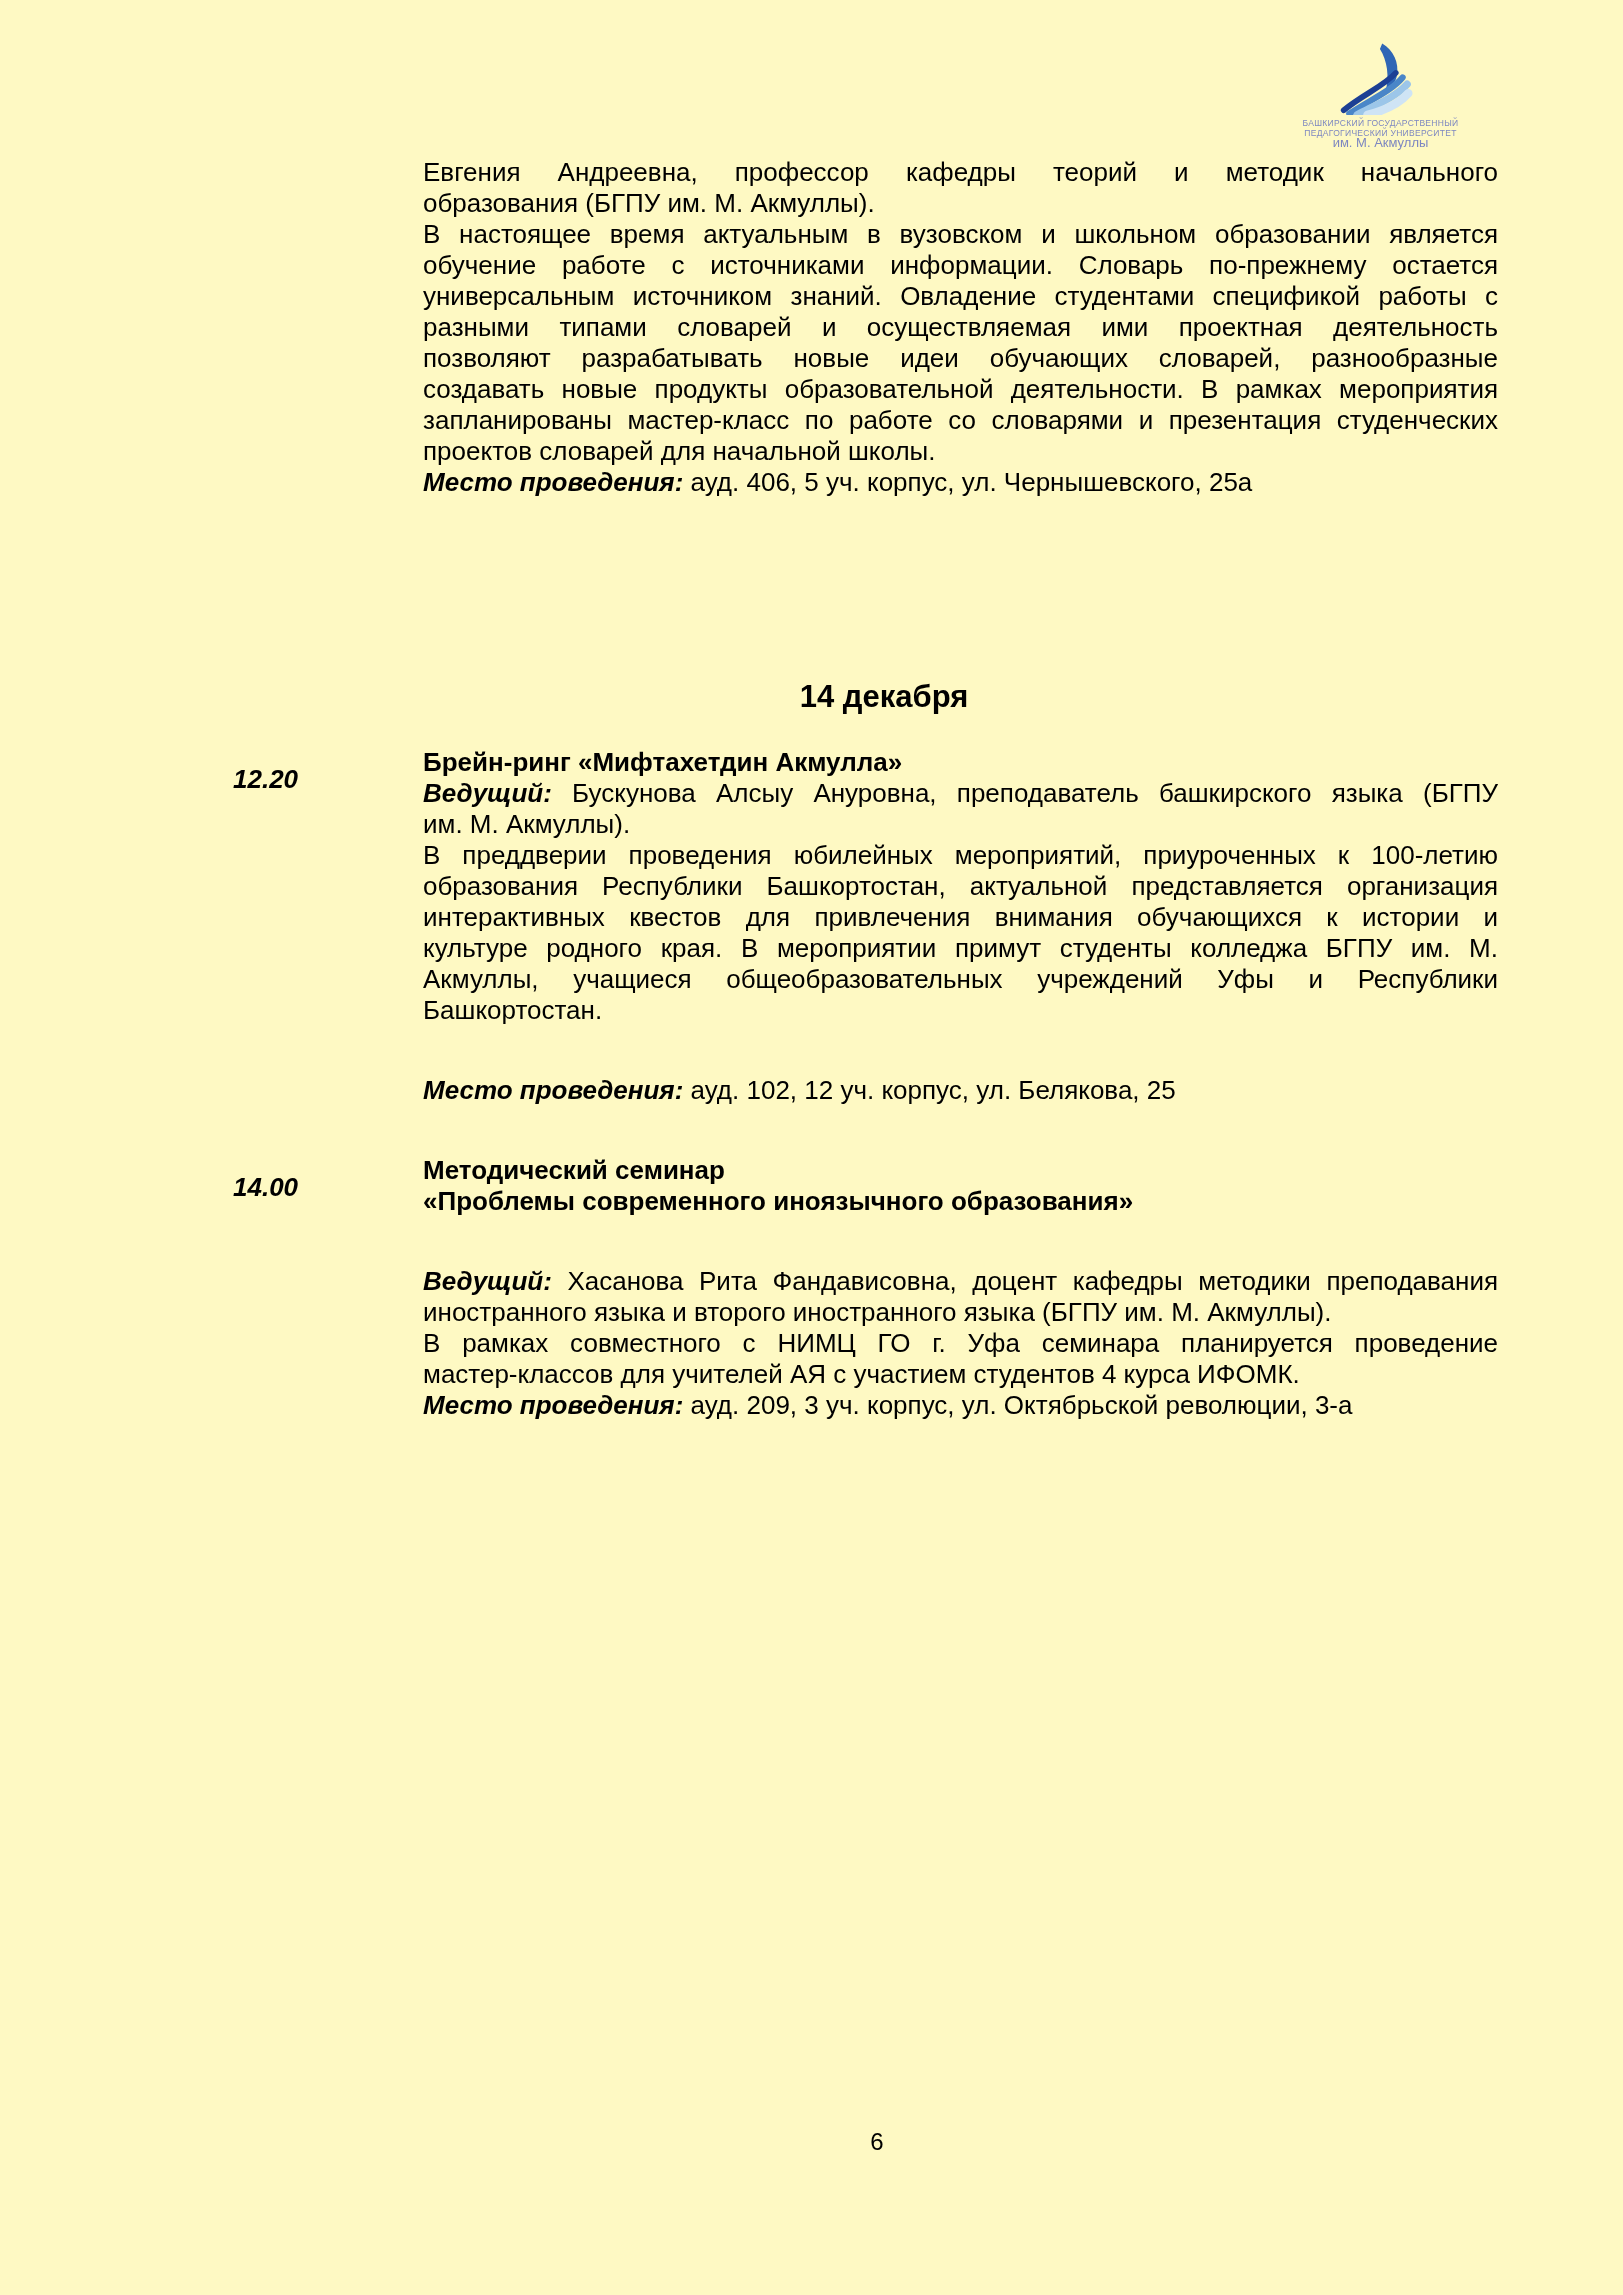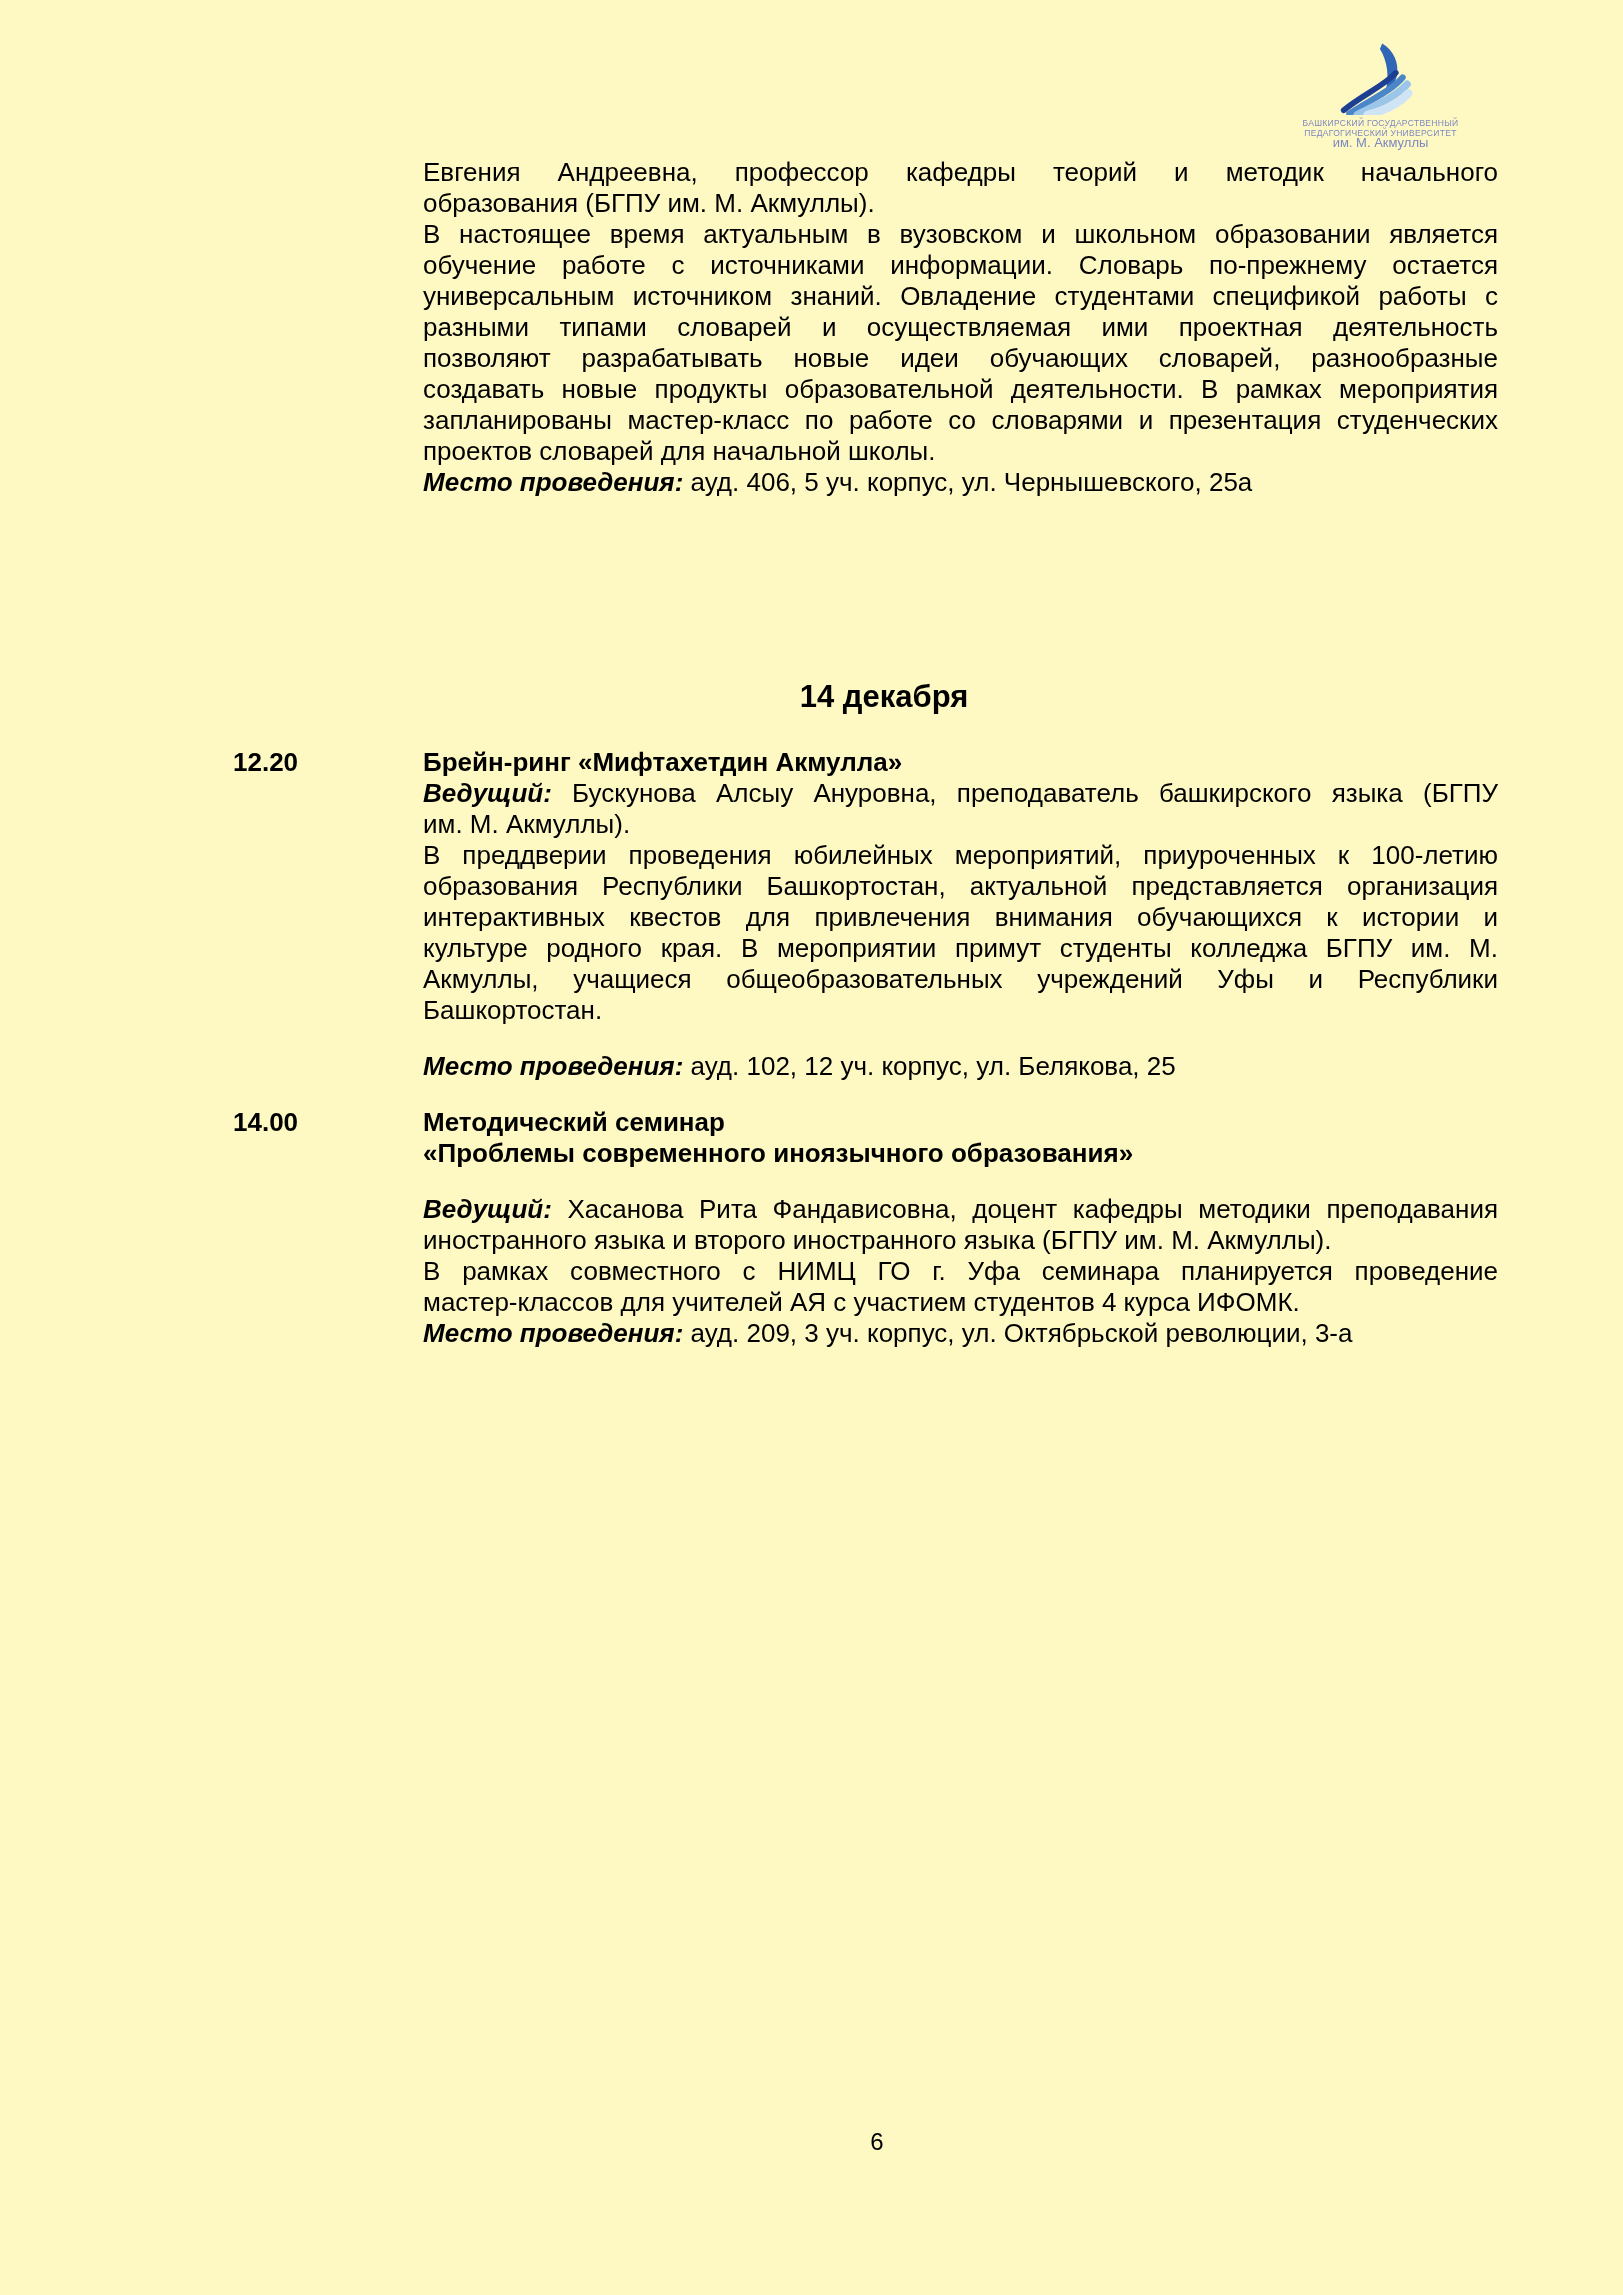--- a/index.html
+++ b/index.html
@@ -27,26 +27,26 @@
   .b { font-weight: bold; font-style: italic; }
   .day-heading {
     font-size: 31px;
     line-height: 42px;
     font-weight: bold;
     text-align: center;
     padding-left: 85px;
     margin-top: 178px;
   }
   .event { position: relative; }
-  .event-time { position: absolute; left: 48px; top: 0; font-weight: bold; }
+  .event-time { position: absolute; left: 48px; top: 17px; font-weight: bold; font-style: italic; }
   .title-line { font-weight: bold; }
   .mt-intro   { margin-top: 157px; }
   .mt-event1  { margin-top: 29px; }
   .mt-lead1   { }
-  .mt-blank   { margin-top: 25px; }
+  .mt-blank   { margin-top: 49px; }
   .logo {
     position: absolute;
     left: 1289px;
     top: 41px;
     width: 183px;
     text-align: center;
   }
   .logo svg { display: block; margin: 0 auto; }
   .logo-caption { margin-top: 3.9px; }
   .logo-text {

